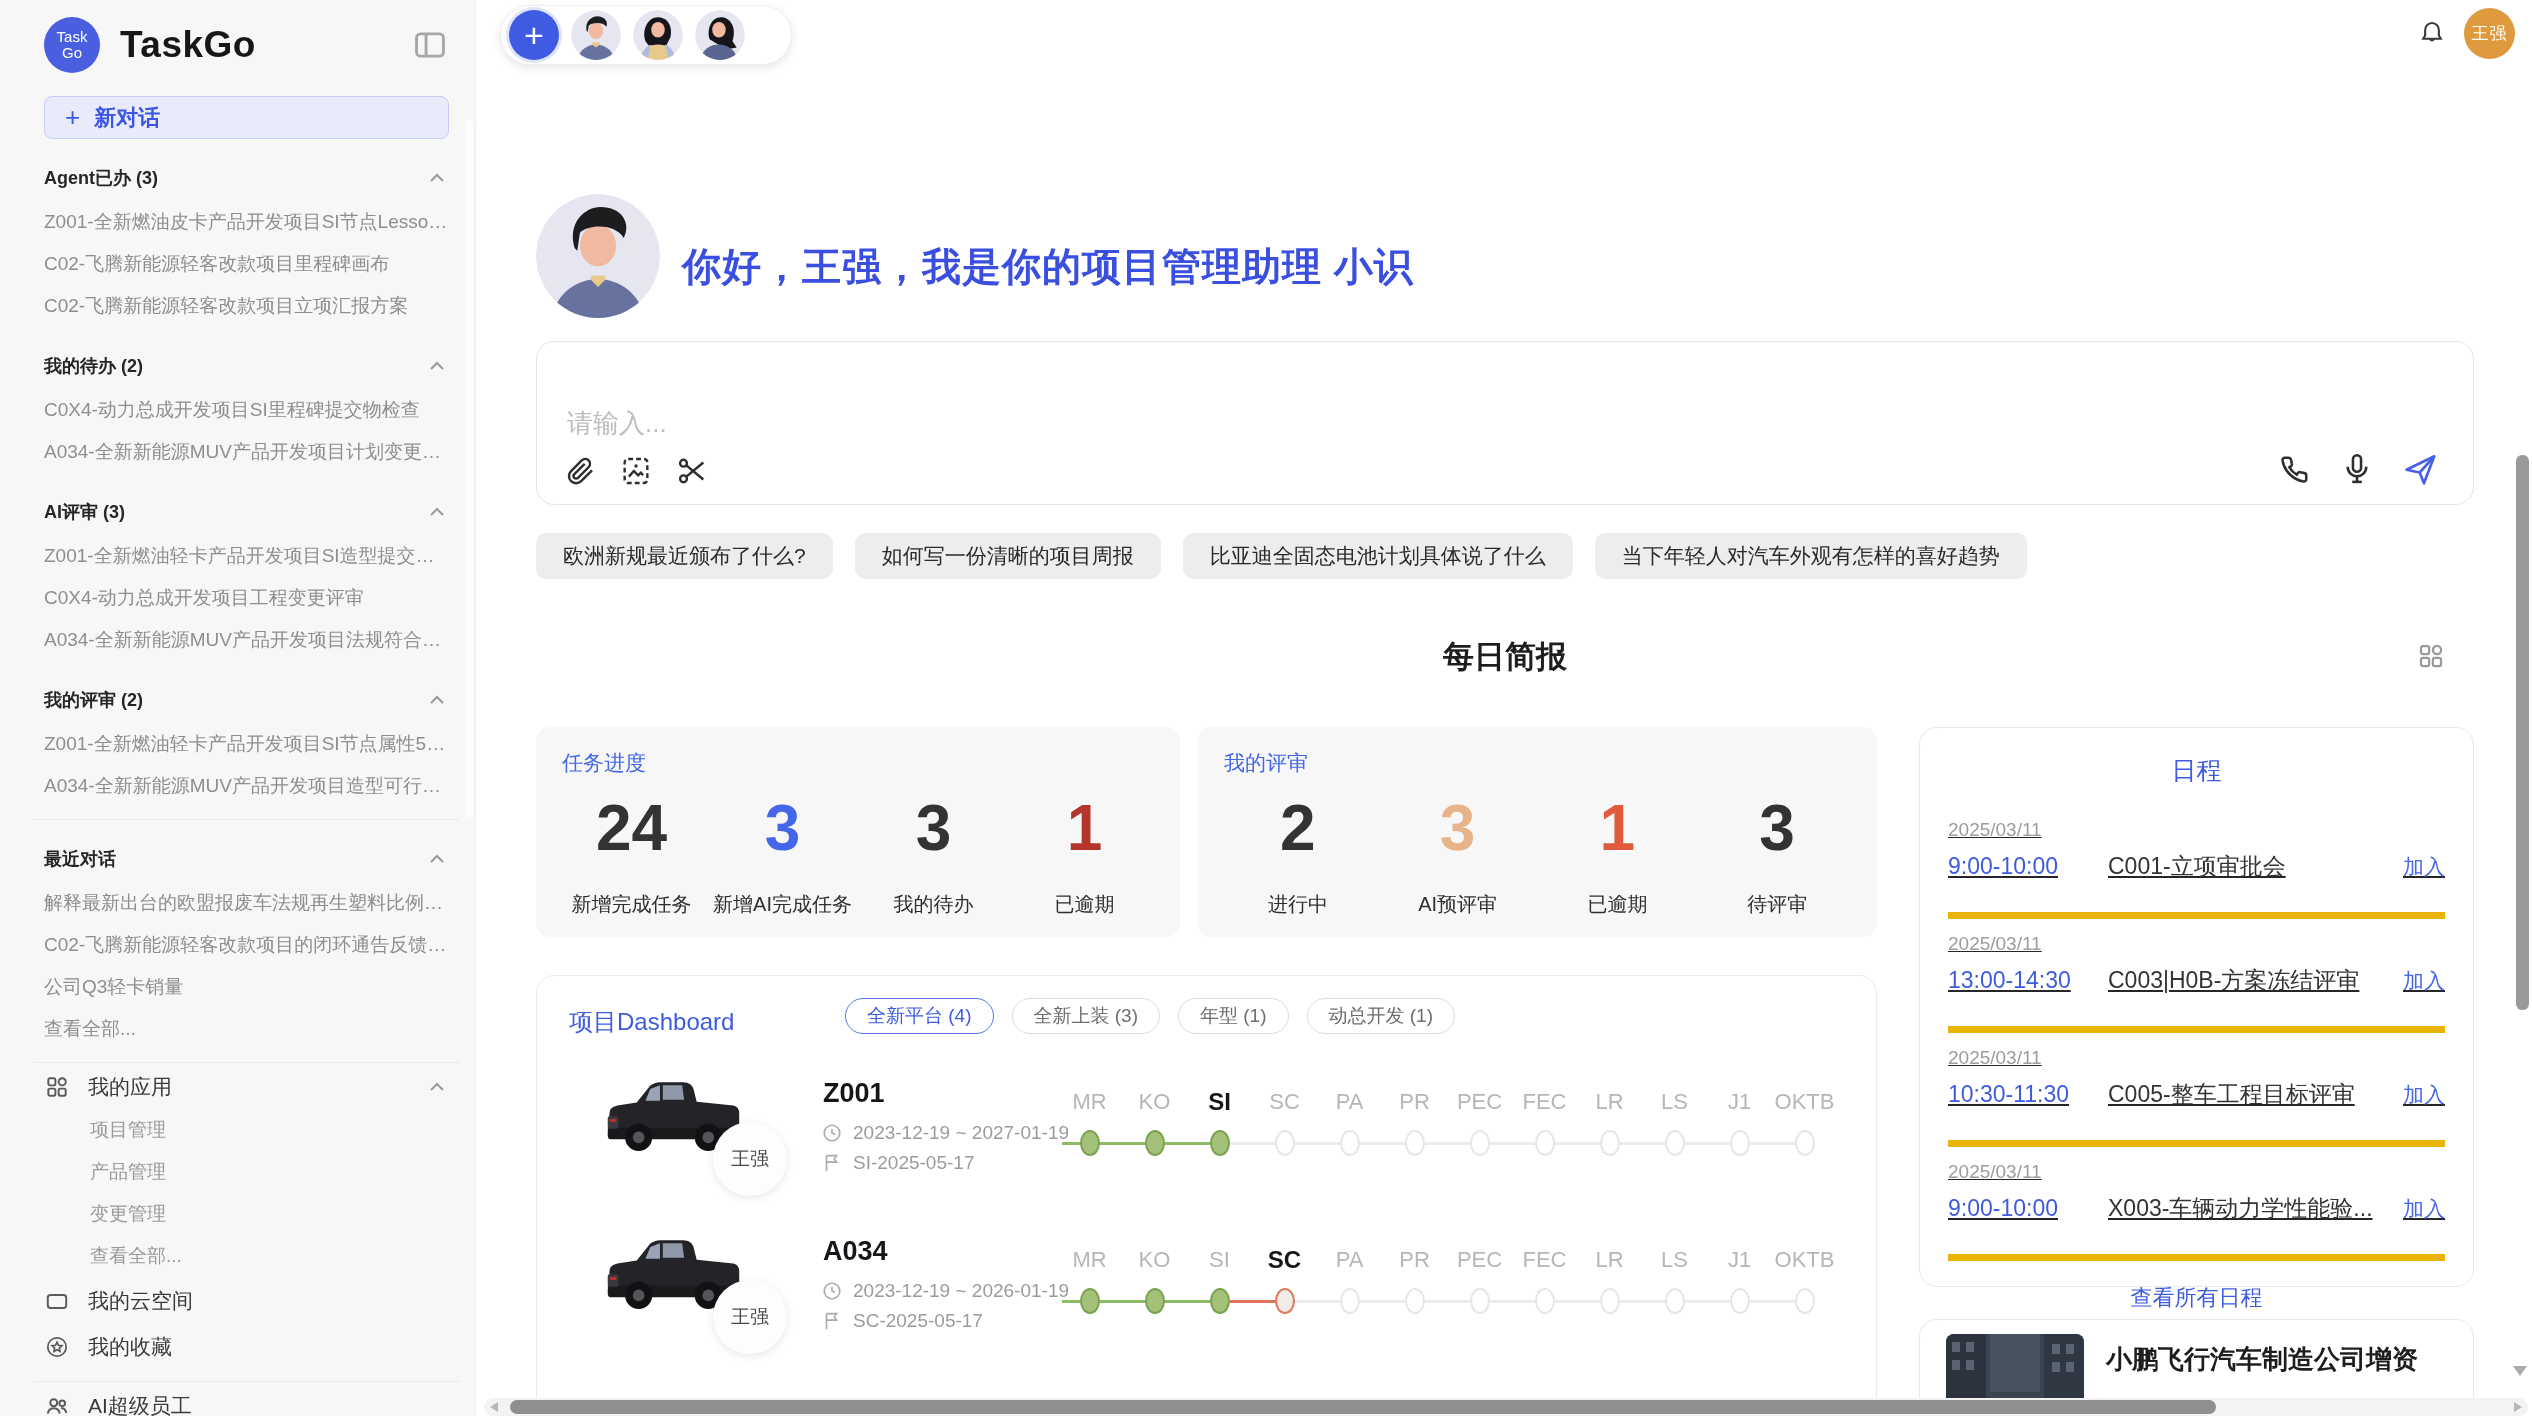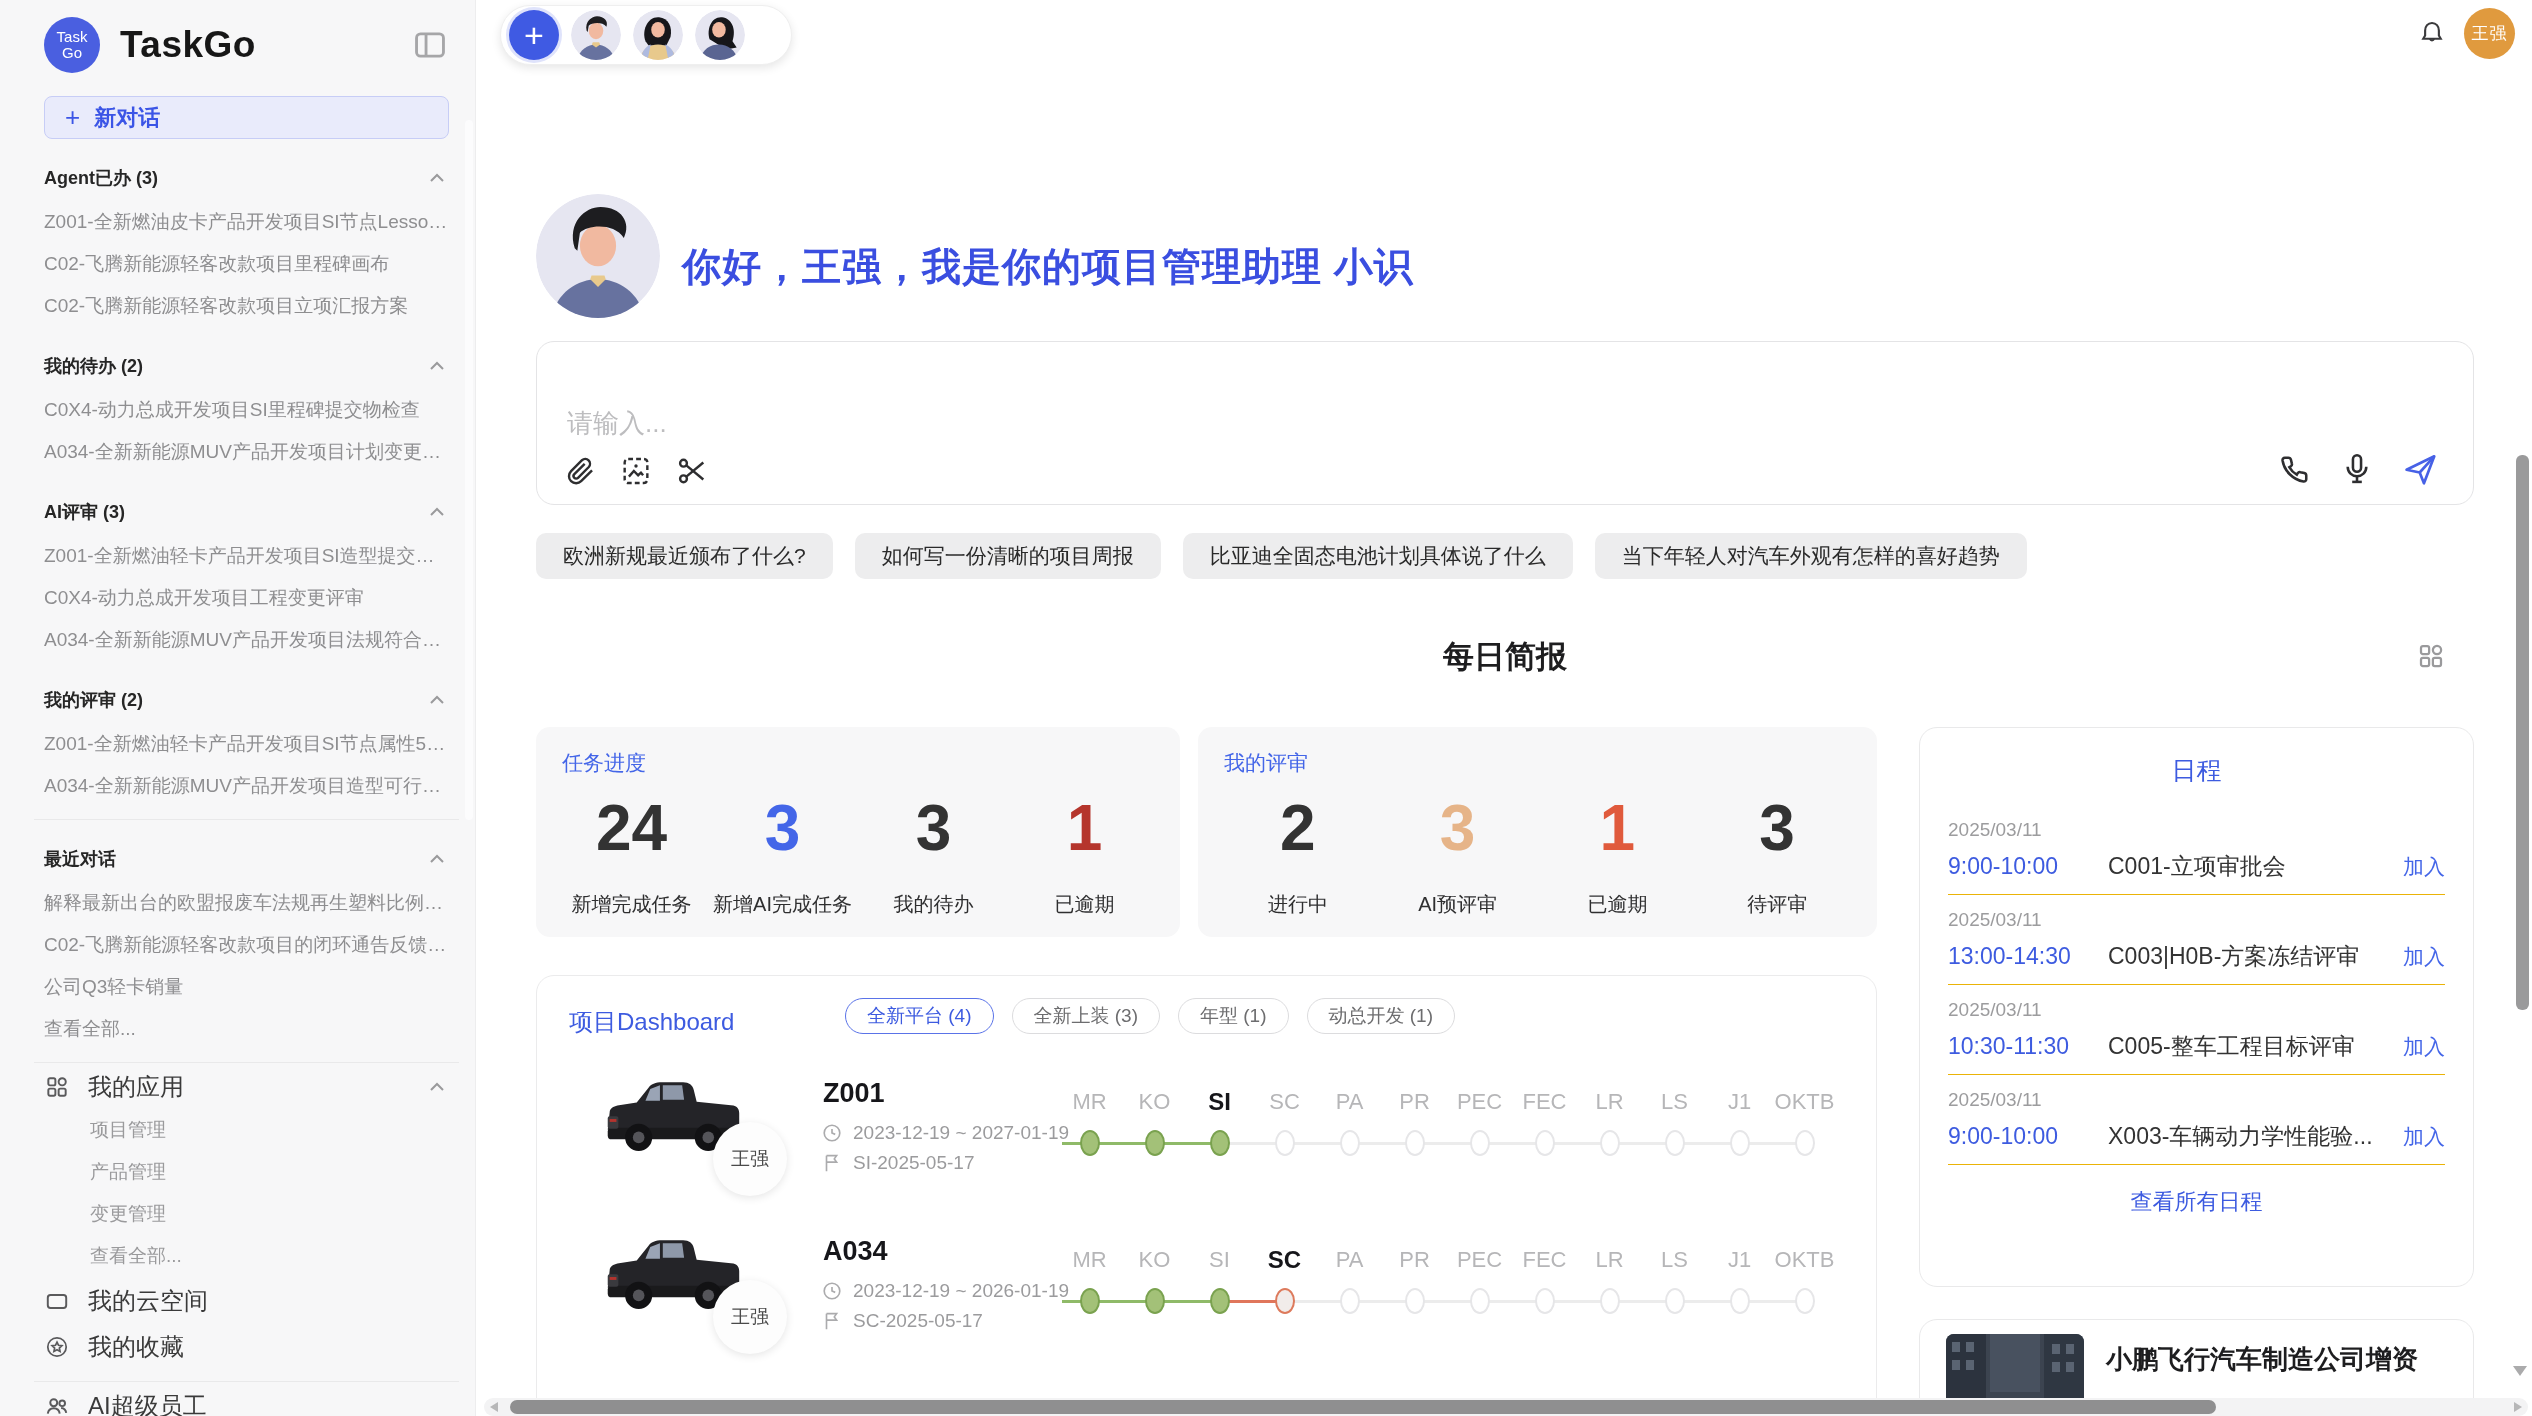--- a/index.html
+++ b/index.html
@@ -35,21 +35,21 @@
   }
   .side-section-header .chev { margin-left:auto; }
   .side-item {
     height:42px; display:flex; align-items:center; font-size:19px; color:#8e8e90;
     white-space:nowrap; overflow:hidden; text-overflow:ellipsis; cursor:pointer;
   }
   .side-item > span { overflow:hidden; text-overflow:ellipsis; white-space:nowrap; }
   .side-divider { height:1px; background:#e9e9ea; margin:12px -10px 0 -10px; }
   .side-row-ic {
     height:44px; display:flex; align-items:center; gap:18px;
-    font-size:24px; color:#3a3a3a; cursor:pointer; margin-top:2px;
+    font-size:21px; color:#3a3a3a; cursor:pointer; margin-top:2px;
   }
   .sub-item { padding-left:46px; color:#9a9a9c; }
   .side-scroll { position:absolute; right:2px; top:120px; width:8px; height:700px; background:#fcfcfd; border-radius:4px; }
 
   
   .main { position:absolute; left:476px; top:0; width:2056px; height:1416px; background:#fff; }
 
   .team-pill {
     position:absolute; left:24px; top:5px; width:292px; height:60px; background:#fff;
     border:1px solid #efefef; border-radius:30px; box-shadow:0 3px 10px rgba(0,0,0,.10);
@@ -134,21 +134,21 @@
   .dot.done { background:#a3c178; border-color:#7aa24f; }
   .dot.overdue { background:#f1ecea; border-color:#dd7a5c; }
   .row3-hint { position:absolute; left:118px; top:428px; width:78px; height:30px; border-radius:50%; background:#ececec; }
 
   
   .sched-card {
     position:absolute; left:1443px; top:727px; width:555px; height:560px;
     background:#fff; border:1.5px solid #e9e9ea; border-radius:18px; padding:26px 28px 0 28px;
   }
   .sched-title { text-align:center; font-size:25px; color:#3d5be0; margin-bottom:18px; }
-  .sched-event { padding:14px 0 12px 0; border-bottom:1px solid #eab308; }
+  .sched-event { padding:14px 0 30px 0; border-bottom:7px solid #eab308;text-decoration:underline; }
   .sched-date { font-size:19px; color:#9c9c9e; margin-bottom:10px; }
   .sched-row { display:flex; align-items:center; }
   .sched-time { width:160px; font-size:23px; color:#3d5be0; }
   .sched-name { flex:1; font-size:23px; color:#333; white-space:nowrap; overflow:hidden; text-overflow:ellipsis; }
   .sched-join { font-size:21px; color:#4466e8; cursor:pointer; margin-left:12px; }
   .sched-footer { text-align:center; font-size:22px; color:#3d5be0; padding:22px 0; cursor:pointer; }
 
   
   .news-card {
     position:absolute; left:1443px; top:1319px; width:555px; height:170px;

